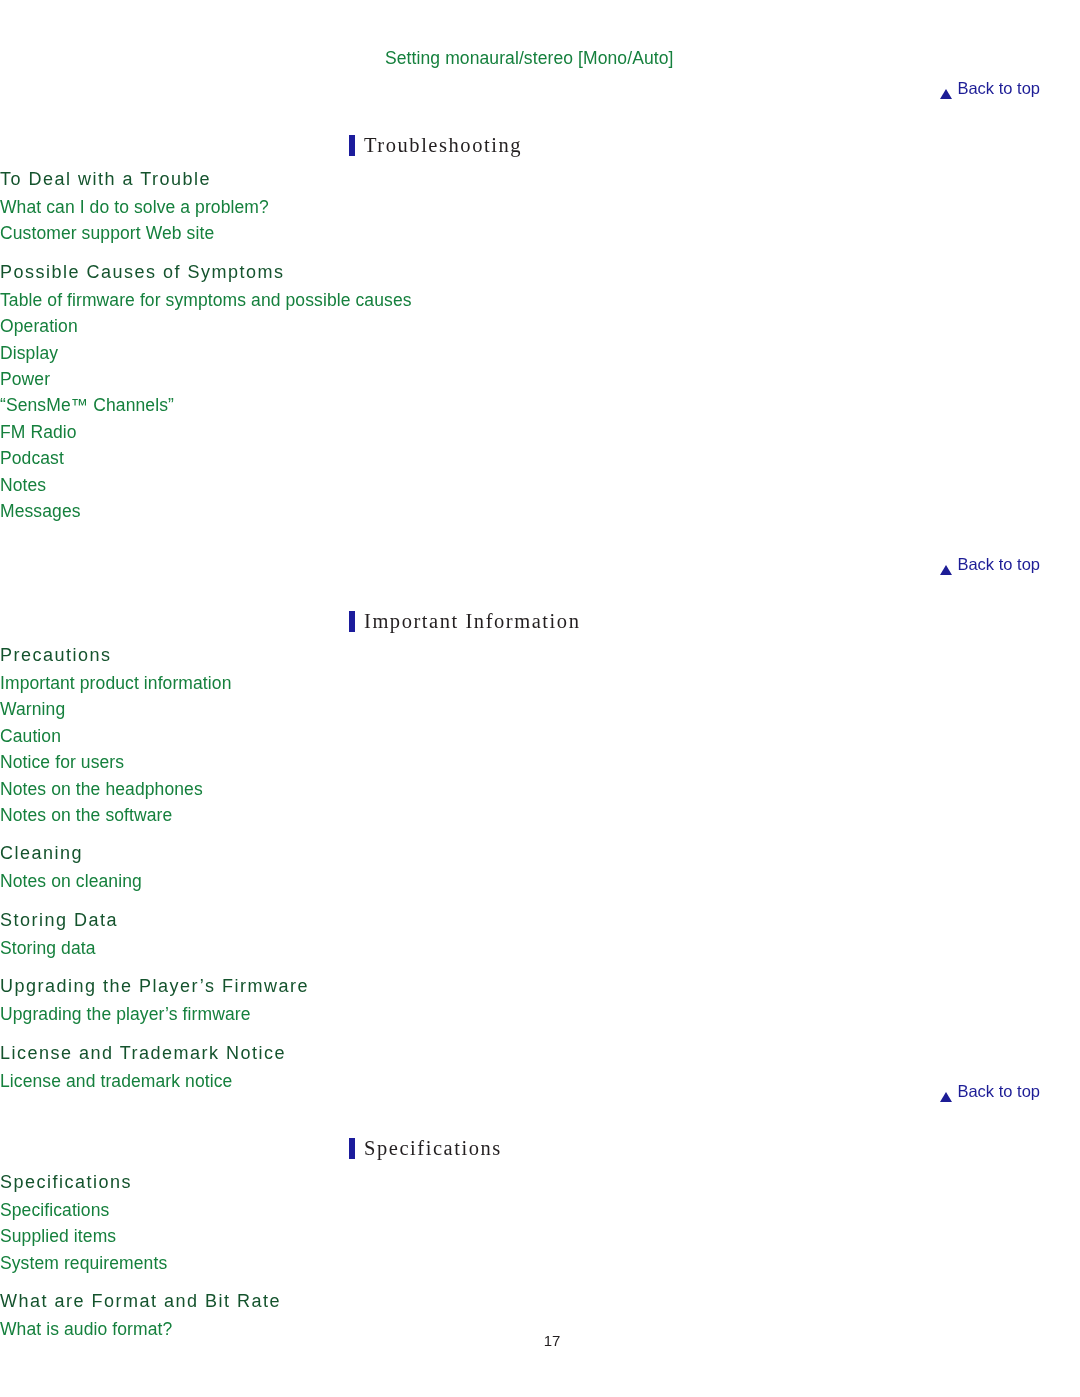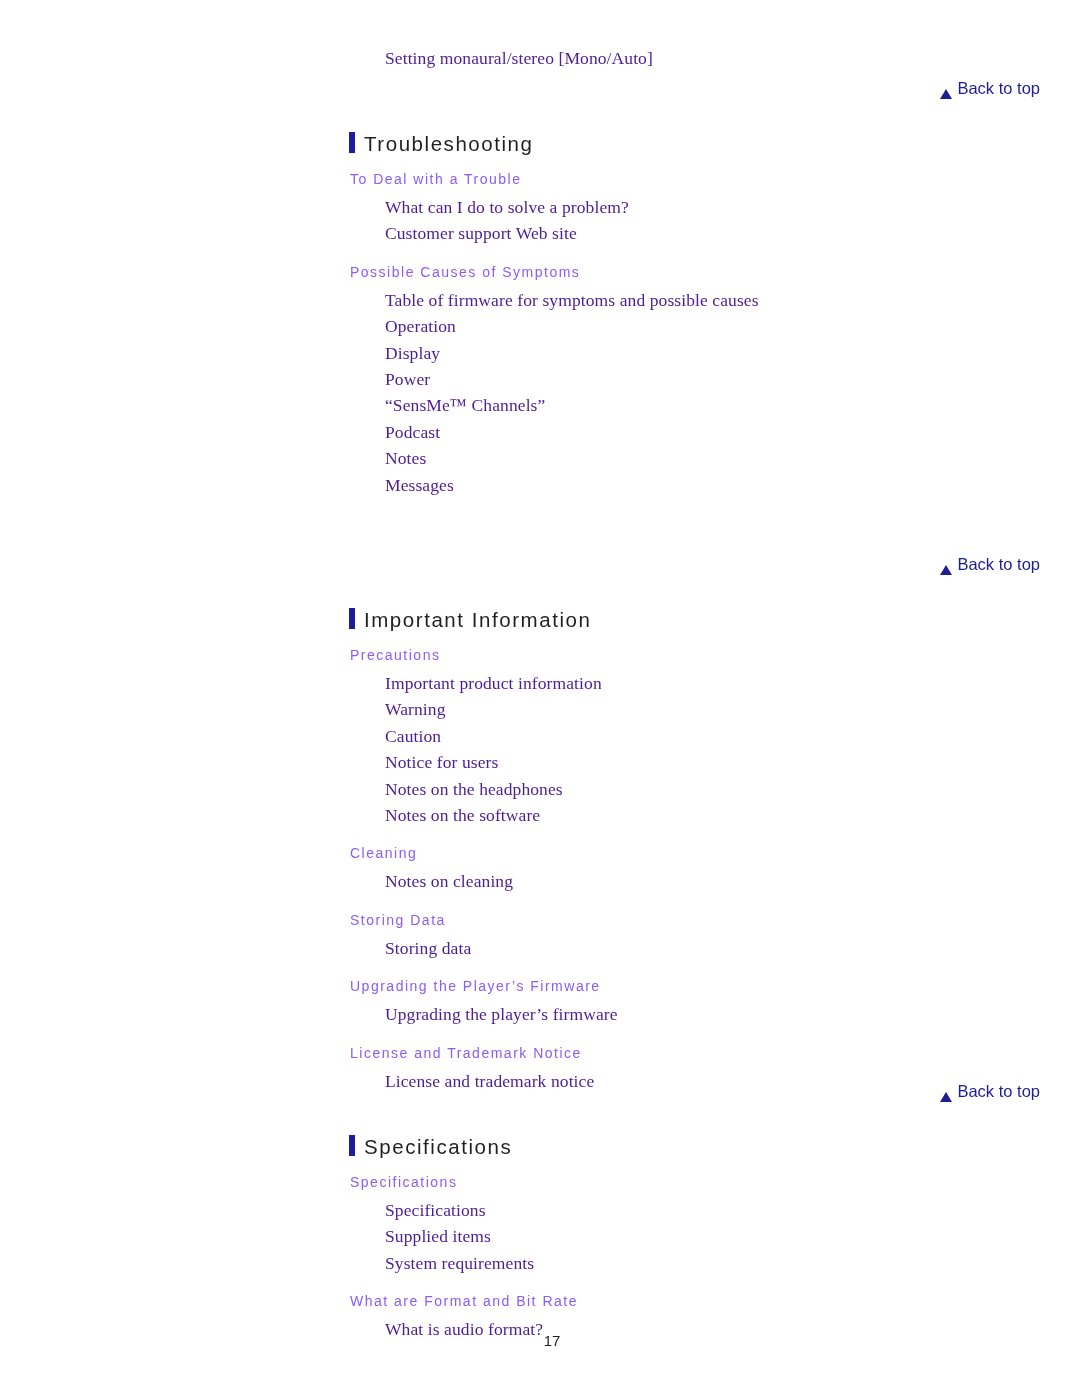--- a/index.html
+++ b/index.html
@@ -24,29 +24,28 @@
 
   
   .top-link-row {
     position: absolute;
     left: 385px;
     top: 45px;
   }
 
   
   .toc-link {
-    color: #4c1d95;
+    color: #15803d;
     font-size: 17.5px;
     line-height: 26.4px;
     letter-spacing: 0.1px;
     white-space: nowrap;
     text-decoration: none;
     display: block;
     cursor: pointer;
-    font-family: Liberation Serif, serif;
   }
 
   
   .back-to-top {
     position: absolute;
     right: 40px;
     display: flex;
     align-items: flex-end;
     gap: 5px;
     color: #1d1d96;
@@ -69,51 +68,50 @@
   .back-to-top .btt-label { display: inline-block; }
 
   
   .section {
     position: absolute;
     left: 0;
     width: 1080px;
   }
   .section-title {
     display: flex;
-    align-items: flex-start;
+    align-items: center;
     margin-left: 349px;
     height: 26px;
+    font-family: Liberation Serif, serif;
   }
   .section-title .bar {
     width: 6px;
     height: 21px;
     background: #1c1c9c;
     flex: none;
     margin-right: 9px;
   }
   .section-title .section-title-text {
     font-size: 20.5px;
     letter-spacing: 1.55px;
     color: #231f20;
     white-space: nowrap;
   }
 
   
   .subhead {
-    margin-left: 350px;
-    font-size: 14px;
+    font-size: 18px;
     letter-spacing: 1.5px;
-    color: #8b5cf6;
+    color: #14532d;
     white-space: nowrap;
     line-height: 26px;
   }
 
   
   .link-group {
-    margin-left: 385px;
     margin-top: 2px;
   }
 
   .sp-after-head { height: 8px; }
   .sp-group { height: 12px; }
 
   
   .page-number {
     position: absolute;
     left: 12px;
@@ -150,20 +148,21 @@
       <a class="toc-link">Customer support Web site</a>
     </div>
     <div class="sp-group"></div>
     <div class="subhead">Possible Causes of Symptoms</div>
     <div class="link-group">
       <a class="toc-link">Table of firmware for symptoms and possible causes</a>
       <a class="toc-link">Operation</a>
       <a class="toc-link">Display</a>
       <a class="toc-link">Power</a>
       <a class="toc-link">“SensMe™ Channels”</a>
+      <a class="toc-link">FM Radio</a>
       <a class="toc-link">Podcast</a>
       <a class="toc-link">Notes</a>
       <a class="toc-link">Messages</a>
     </div>
   </div>
 
   <a class="back-to-top" style="top:554px;">
     <span class="tri"></span>
     <span class="btt-label">Back to top</span>
   </a>

